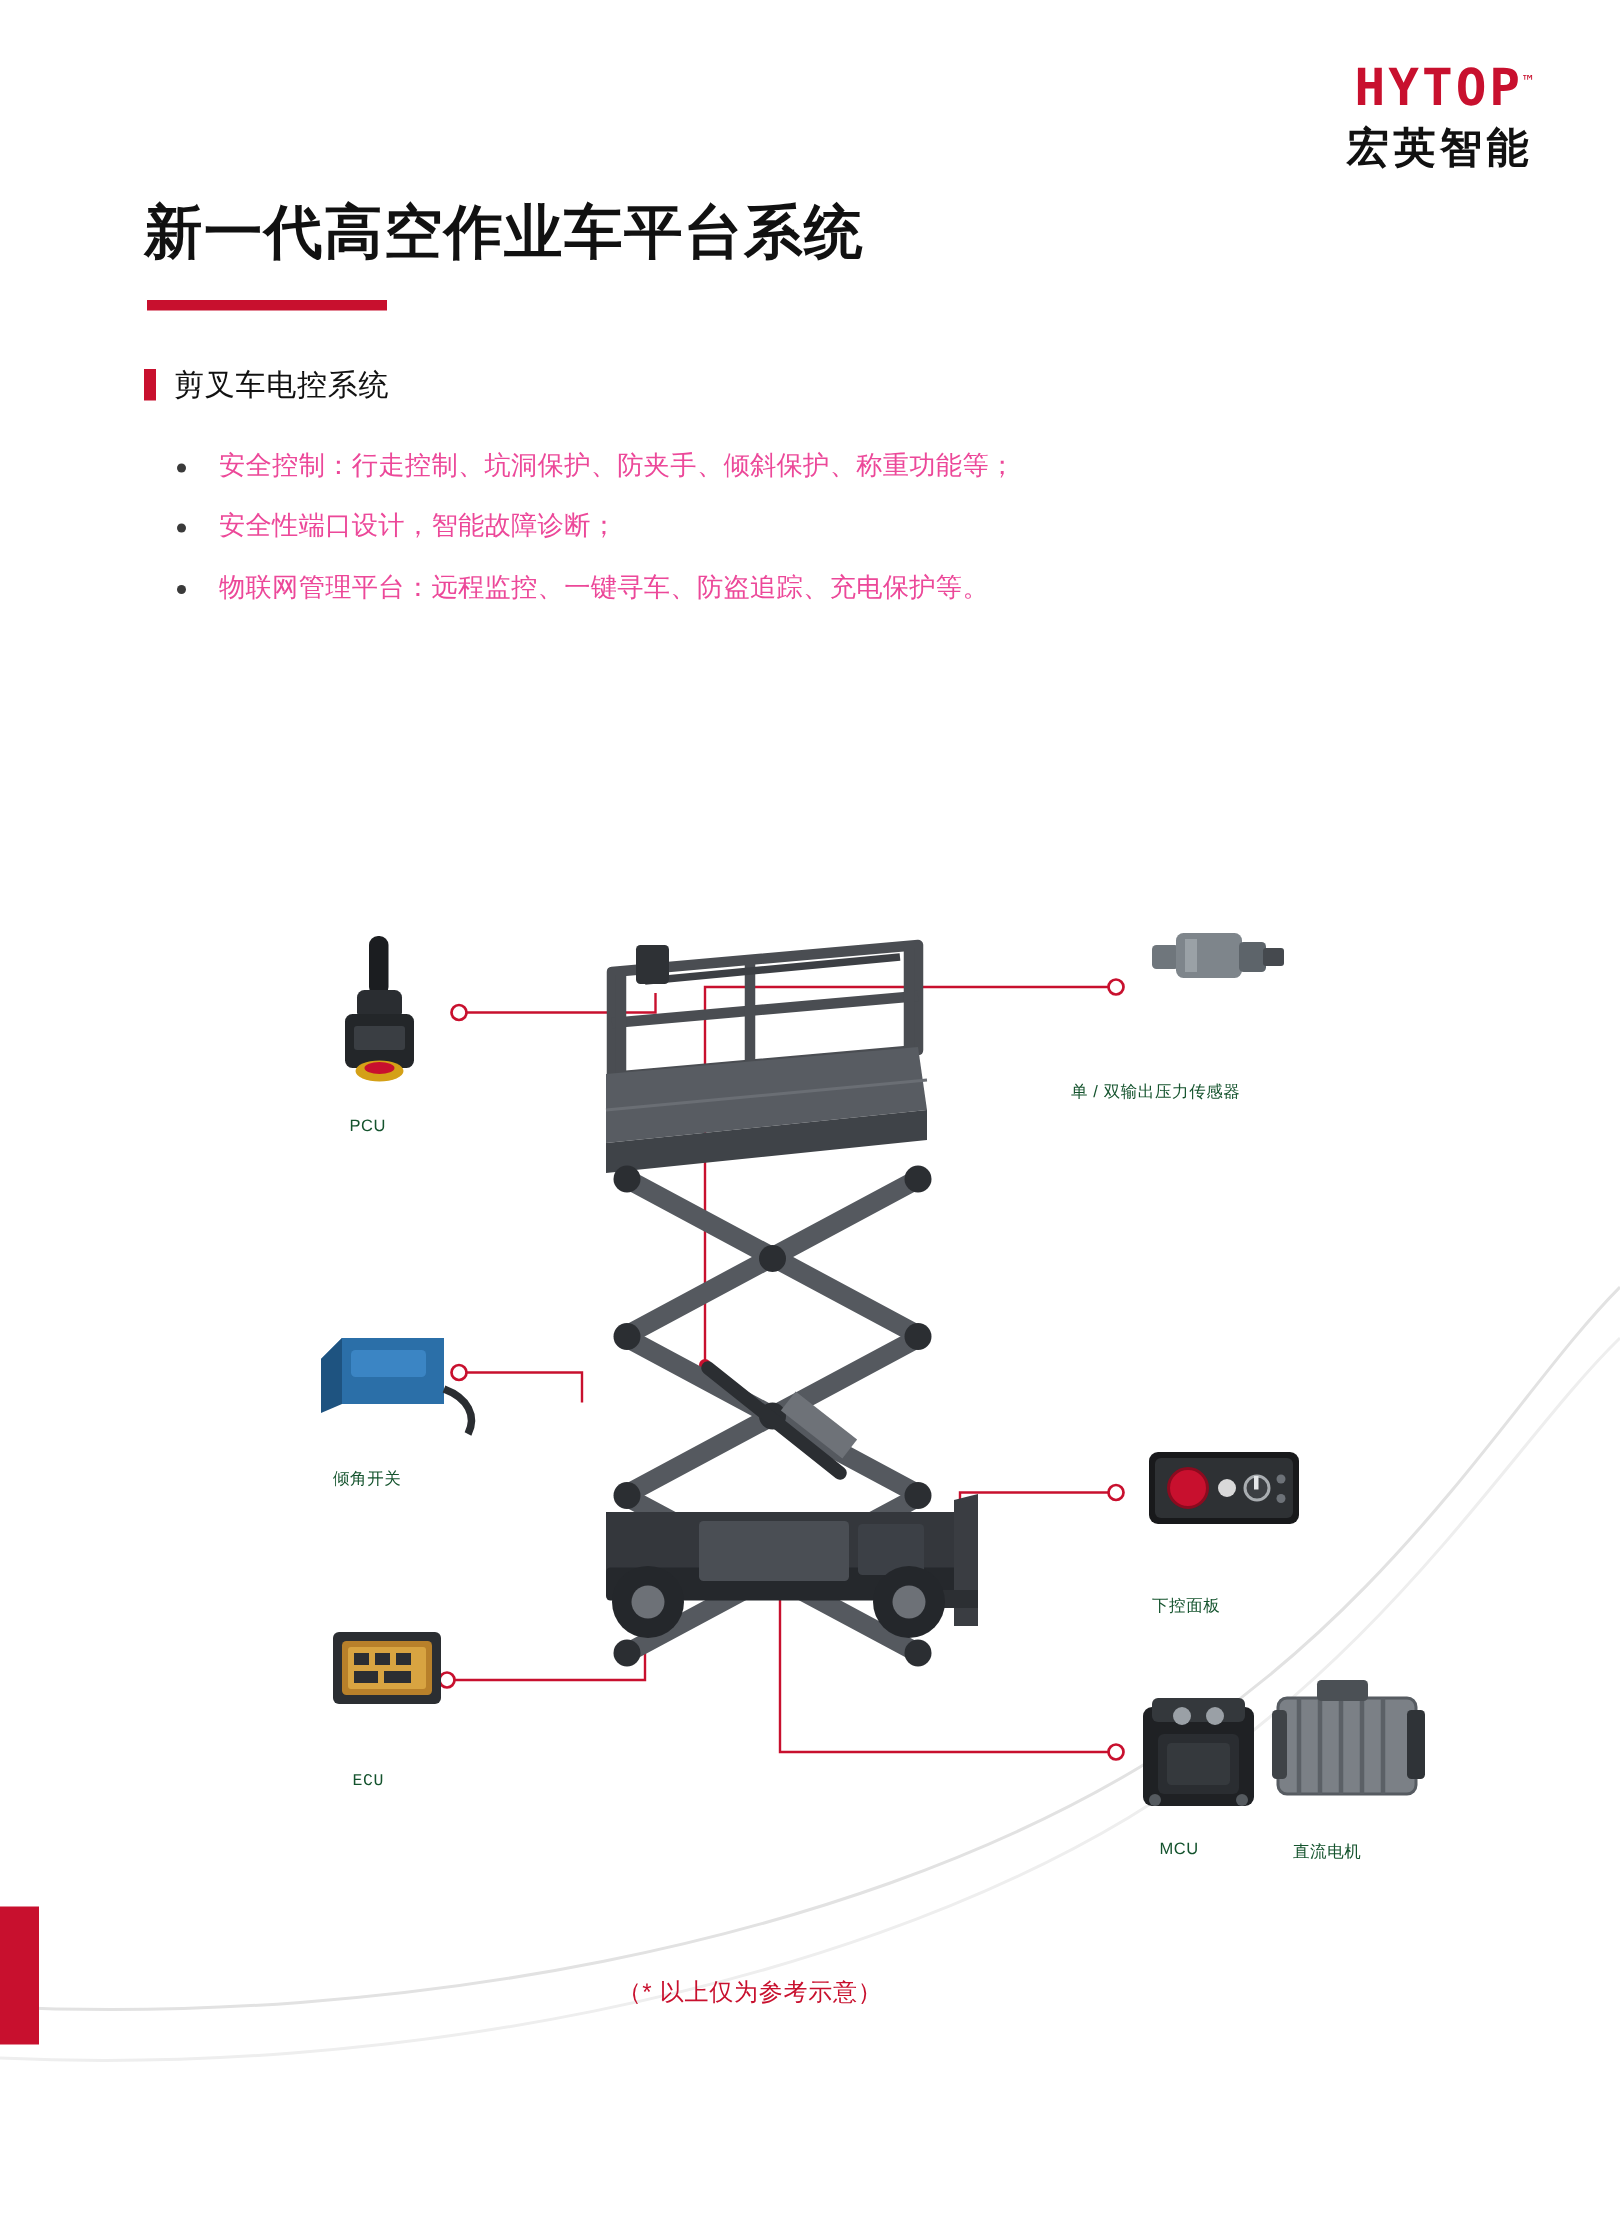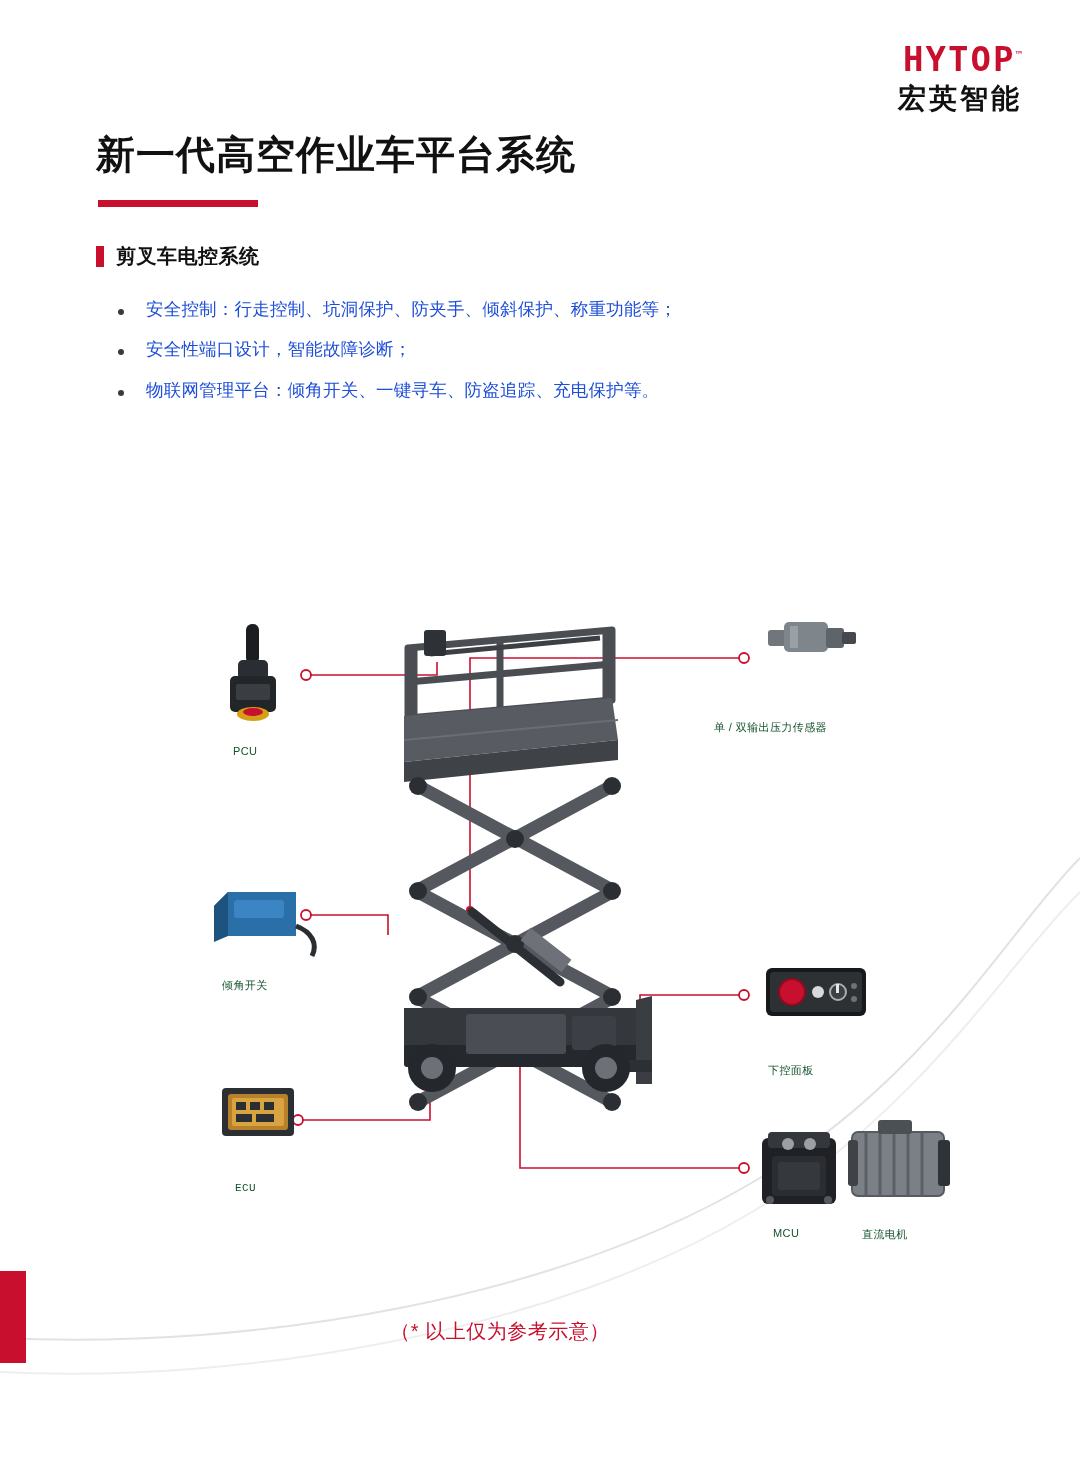--- a/index.html
+++ b/index.html
@@ -87,21 +87,21 @@
     align-items: center;
   }
   .subtitle-marker {
     width: 8px;
     height: 21px;
     background: #c8102e;
     margin-right: 12px;
   }
   .subtitle-text {
     font-size: 20px;
-    font-weight: bold;
+    font-weight: normal;
     color: #111111;
     letter-spacing: 0.5px;
   }
 
   
   .bullets {
     position: absolute;
     left: 118px;
     top: 298px;
     width: 820px;
@@ -116,23 +116,22 @@
     height: 6px;
     border-radius: 50%;
     background: #3a3a3a;
     margin-top: 11px;
     margin-right: 22px;
     flex: 0 0 auto;
   }
   .bullet-text {
     font-size: 17.5px;
     line-height: 1.45;
-    color: #1d4ed8;
+    color: #ec4899;
     letter-spacing: 0.2px;
-    font-family: Liberation Mono, monospace;
   }
 
   
   .diagram {
     position: absolute;
     left: 0;
     top: 590px;
     width: 1080px;
     height: 700px;
   }
@@ -144,21 +143,21 @@
     white-space: nowrap;
   }
 
   
   .footnote {
     position: absolute;
     left: 0;
     top: 1318px;
     width: 1000px;
     text-align: center;
-    font-size: 20px;
+    font-size: 16px;
     color: #c8102e;
     letter-spacing: 0.5px;
   }
 
   
   .corner-red {
     position: absolute;
     left: 0;
     bottom: 112px;
     width: 26px;
@@ -194,21 +193,21 @@
     <div class="bullet-item">
       <div class="bullet-dot"></div>
       <div class="bullet-text">安全控制：行走控制、坑洞保护、防夹手、倾斜保护、称重功能等；</div>
     </div>
     <div class="bullet-item">
       <div class="bullet-dot"></div>
       <div class="bullet-text">安全性端口设计，智能故障诊断；</div>
     </div>
     <div class="bullet-item">
       <div class="bullet-dot"></div>
-      <div class="bullet-text">物联网管理平台：倾角开关、一键寻车、防盗追踪、充电保护等。</div>
+      <div class="bullet-text">物联网管理平台：远程监控、一键寻车、防盗追踪、充电保护等。</div>
     </div>
   </div>
 
   <div class="diagram">
 
     <svg width="1080" height="700" viewBox="0 0 1080 700">
 
       <g stroke="#c8102e" stroke-width="1.6" fill="none">
 
         <path d="M310 85 L437 85 L437 72"></path>

